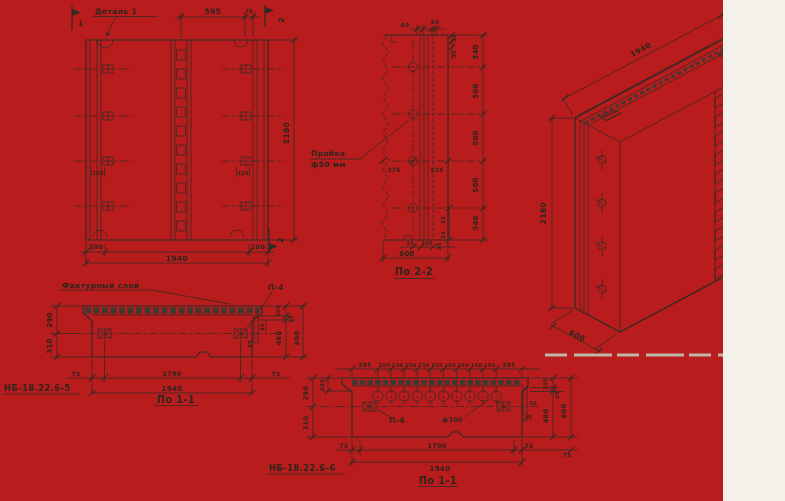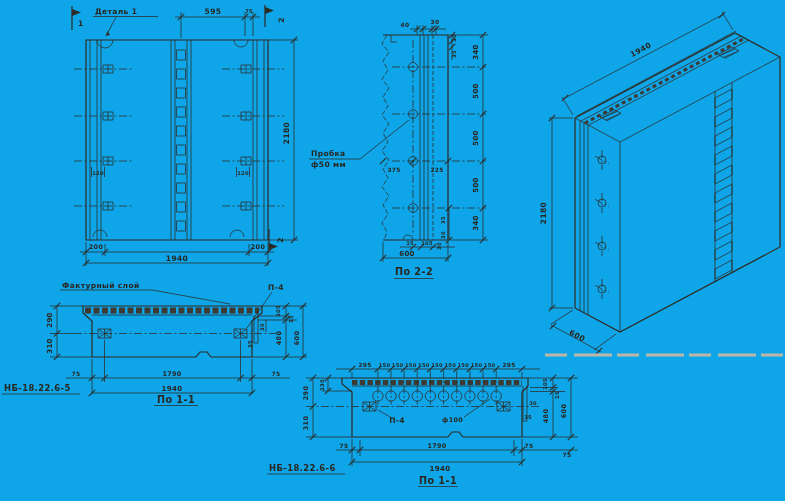--- a/index.html
+++ b/index.html
@@ -1,16 +1,16 @@
 <!DOCTYPE html>
 <html><head>
 <meta charset="utf-8">
 <style>
   html,body{margin:0;padding:0;background:#f3f1ea;}
-  .stage{position:relative;width:785px;height:501px;background:#0ea5e9;overflow:hidden;}
+  .stage{position:relative;width:723px;height:501px;background:#b91c1c;overflow:hidden;}
   svg{font-family:"DejaVu Sans",sans-serif;display:block;}
   text{fill:#29261e;font-weight:bold;letter-spacing:.05em;}
   .m{text-anchor:middle}
   .f5{font-size:5.2px}.f55{font-size:5.9px}.f6{font-size:6.4px}.f65{font-size:7px}
   .f7{font-size:7.5px}.f8{font-size:8.4px}.f9{font-size:9.6px}
   .s{stroke:#2e2b24;stroke-width:.75;fill:none;stroke-linecap:butt}
   .s2{stroke:#2e2b24;stroke-width:1.2;fill:none}
   .dd{stroke-dasharray:8 2.5 2 2.5}
   .dsh{stroke-dasharray:4 2}
   .w{stroke-dasharray:5 2}

